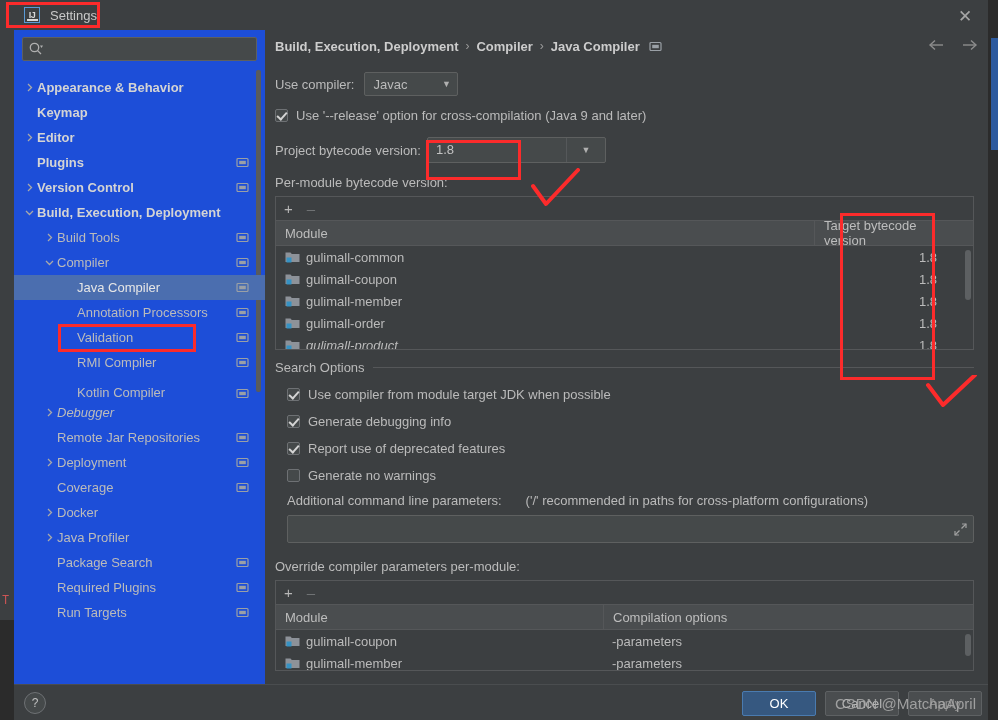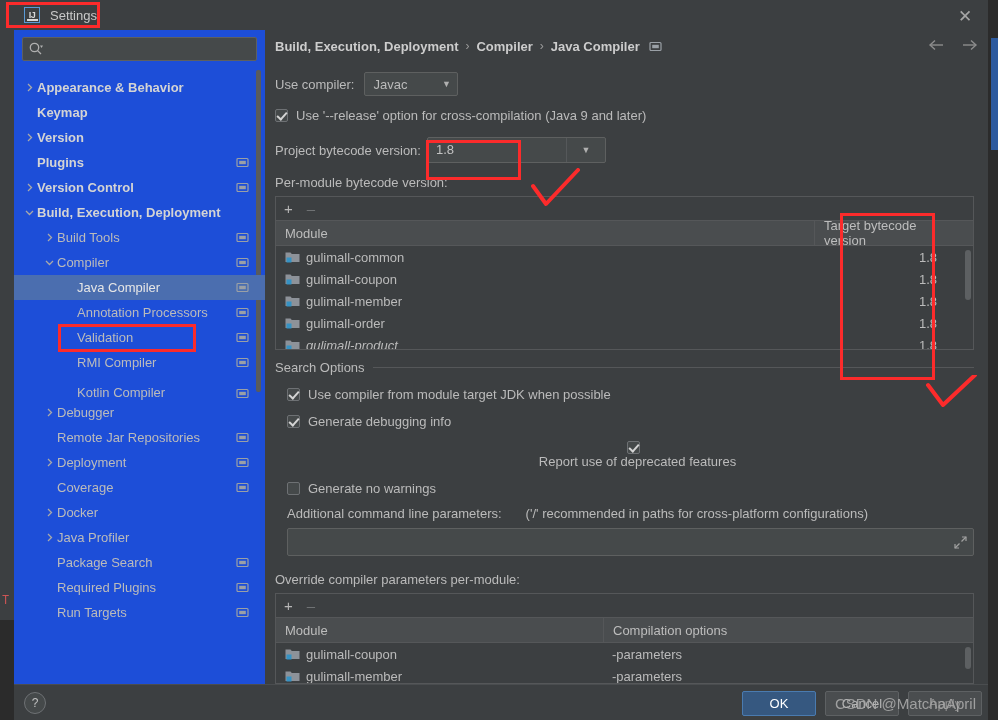--- a/index.html
+++ b/index.html
@@ -328,21 +328,21 @@
         <div class="tree-item bold" style="padding-left: 8px;">
           <span class="tree-arrow"></span>
           <span class="tree-label">Keymap</span>
         </div>
         <div class="tree-item bold" style="padding-left: 8px;">
           <span class="tree-arrow">
             <svg width="9" height="9" viewBox="0 0 9 9">
               <polyline points="3,1 6.5,4.5 3,8" fill="none" stroke="#a9a9a9" stroke-width="1.3"></polyline>
             </svg>
           </span>
-          <span class="tree-label">Version</span>
+          <span class="tree-label">Editor</span>
         </div>
         <div class="tree-item bold" style="padding-left: 8px;">
           <span class="tree-arrow"></span>
           <span class="tree-label">Plugins</span>
           <span class="badge-icon">
             <svg width="13" height="13" viewBox="0 0 13 13">
               <rect x="1" y="2.5" width="11" height="8" rx="1" fill="none" stroke="#9aa0a6" stroke-width="1.2"></rect>
               <rect x="3.2" y="4.8" width="6.6" height="3.4" fill="#9aa0a6"></rect>
             </svg>
           </span>
@@ -440,21 +440,21 @@
         <div class="tree-item" style="padding-left: 48px; align-items: flex-end;">
           <span class="tree-arrow"></span>
           <span class="tree-label">Kotlin Compiler</span>
           <span class="badge-icon">
             <svg width="13" height="13" viewBox="0 0 13 13">
               <rect x="1" y="2.5" width="11" height="8" rx="1" fill="none" stroke="#9aa0a6" stroke-width="1.2"></rect>
               <rect x="3.2" y="4.8" width="6.6" height="3.4" fill="#9aa0a6"></rect>
             </svg>
           </span>
         </div>
-        <div class="tree-item" style="padding-left: 28px;">
+        <div class="tree-item" style="padding-left: 28px; font-style: italic;">
           <span class="tree-arrow">
             <svg width="9" height="9" viewBox="0 0 9 9">
               <polyline points="3,1 6.5,4.5 3,8" fill="none" stroke="#a9a9a9" stroke-width="1.3"></polyline>
             </svg>
           </span>
           <span class="tree-label">Debugger</span>
         </div>
         <div class="tree-item" style="padding-left: 28px;">
           <span class="tree-arrow"></span>
           <span class="tree-label">Remote Jar Repositories</span>
@@ -673,21 +673,21 @@
 
     <div id="javac-checkboxes">
         <div class="check-row" style="padding-left: 22px;">
           <div class="checkbox checked"></div>
           <span class="check-label">Use compiler from module target JDK when possible</span>
         </div>
         <div class="check-row" style="padding-left: 22px;">
           <div class="checkbox checked"></div>
           <span class="check-label">Generate debugging info</span>
         </div>
-        <div class="check-row" style="padding-left: 22px; flex-direction: column;">
+        <div class="check-row" style="padding-left: 22px;">
           <div class="checkbox checked"></div>
           <span class="check-label">Report use of deprecated features</span>
         </div>
         <div class="check-row" style="padding-left: 22px;">
           <div class="checkbox"></div>
           <span class="check-label">Generate no warnings</span>
         </div>
       </div>
 
     <div class="hint-row">

